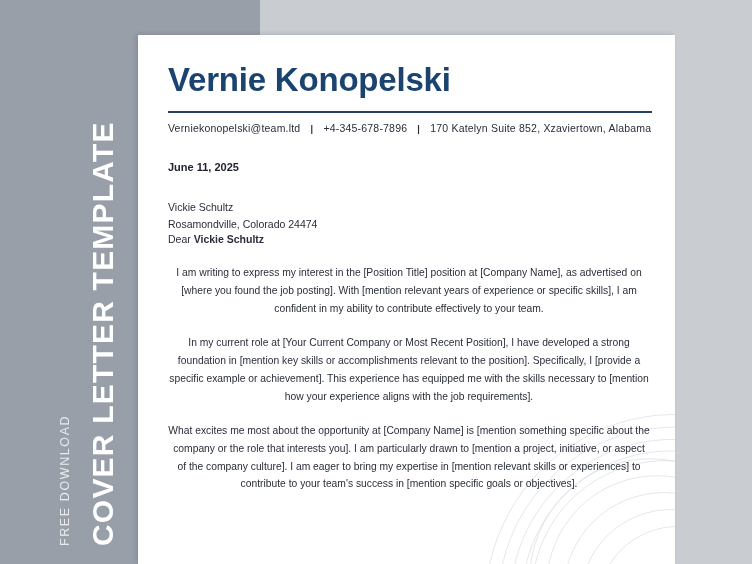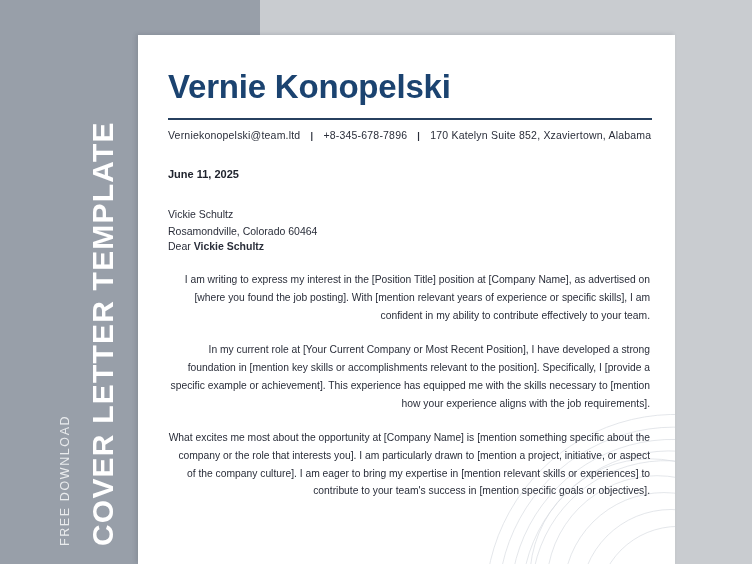--- a/index.html
+++ b/index.html
@@ -92,21 +92,21 @@
 
   .page-inner {
     position: absolute;
     left: 30px;
     top: 0;
     right: 24px;
   }
 
   .name-title {
     margin: 0;
-    padding-top: 34px;
+    padding-top: 27px;
     color: #1b4370;
     font-size: 33px;
     font-weight: 700;
     letter-spacing: -0.2px;
     line-height: 1.1;
   }
 
   .rule {
     margin-top: 13px;
     border: 0;
@@ -153,21 +153,21 @@
   }
 
   .body-copy {
     margin-top: 19px;
   }
   .body-copy p {
     margin: 0 0 17px 0;
     color: #2a2e3a;
     font-size: 10.3px;
     line-height: 1.72;
-    text-align: right;
+    text-align: center;
     max-width: 482px;
   }
 </style>
 </head>
 <body>
 
 <div class="canvas">
 
   <div class="bg-light"></div>
   <div class="bg-dark-panel"></div>
@@ -196,30 +196,30 @@
 
     <div class="page-inner">
 
       <h1 class="name-title">Vernie Konopelski</h1>
 
       <hr class="rule">
 
       <div class="contact-line">
         <span>Verniekonopelski@team.ltd</span>
         <span class="contact-sep">|</span>
-        <span>+8-345-678-7896</span>
+        <span>+4-345-678-7896</span>
         <span class="contact-sep">|</span>
         <span>170 Katelyn Suite 852, Xzaviertown, Alabama</span>
       </div>
 
       <div class="date-line">June 11, 2025</div>
 
       <div class="recipient">
         <div>Vickie Schultz</div>
-        <div>Rosamondville, Colorado 60464</div>
+        <div>Rosamondville, Colorado 24474</div>
       </div>
 
       <div class="salutation">
         <span>Dear </span><span class="sal-name">Vickie Schultz</span>
       </div>
 
       <div class="body-copy">
         <p>I am writing to express my interest in the [Position Title] position at [Company Name], as advertised on [where you found the job posting]. With [mention relevant years of experience or specific skills], I am confident in my ability to contribute effectively to your team.</p>
         <p>In my current role at [Your Current Company or Most Recent Position], I have developed a strong foundation in [mention key skills or accomplishments relevant to the position]. Specifically, I [provide a specific example or achievement]. This experience has equipped me with the skills necessary to [mention how your experience aligns with the job requirements].</p>
         <p>What excites me most about the opportunity at [Company Name] is [mention something specific about the company or the role that interests you]. I am particularly drawn to [mention a project, initiative, or aspect of the company culture]. I am eager to bring my expertise in [mention relevant skills or experiences] to contribute to your team's success in [mention specific goals or objectives].</p>

